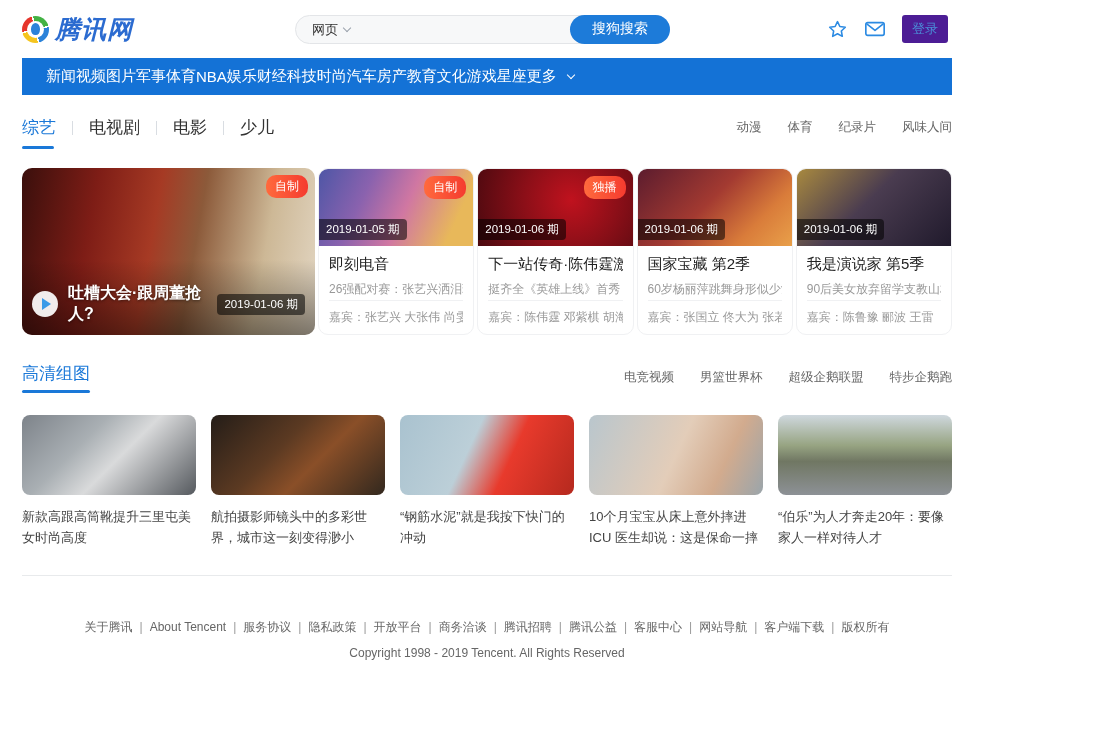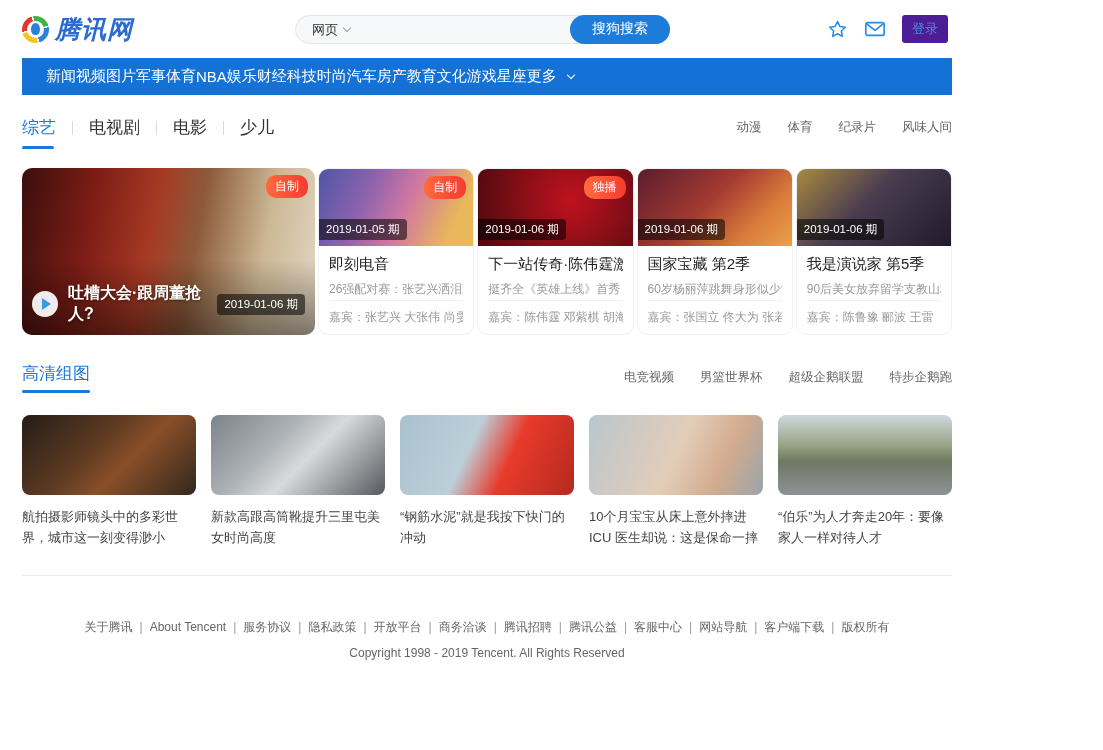--- a/index.html
+++ b/index.html
@@ -250,26 +250,26 @@
     <div class="mini-links">
       <span class="mini-link">电竞视频</span>
       <span class="mini-link">男篮世界杯</span>
       <span class="mini-link">超级企鹅联盟</span>
       <span class="mini-link">特步企鹅跑</span>
     </div>
   </div>
 
   <div class="photos">
     <div class="pcard">
+      <div class="pimg img-p1"></div>
+      <div class="pcaption">新款高跟高筒靴提升三里屯美女时尚高度</div>
+    </div>
+    <div class="pcard">
       <div class="pimg img-p0"></div>
       <div class="pcaption">航拍摄影师镜头中的多彩世界，城市这一刻变得渺小</div>
-    </div>
-    <div class="pcard">
-      <div class="pimg img-p1"></div>
-      <div class="pcaption">新款高跟高筒靴提升三里屯美女时尚高度</div>
     </div>
     <div class="pcard">
       <div class="pimg img-p3"></div>
       <div class="pcaption">“钢筋水泥”就是我按下快门的冲动</div>
     </div>
     <div class="pcard">
       <div class="pimg img-p4"></div>
       <div class="pcaption">10个月宝宝从床上意外摔进ICU 医生却说：这是保命一摔</div>
     </div>
     <div class="pcard">

